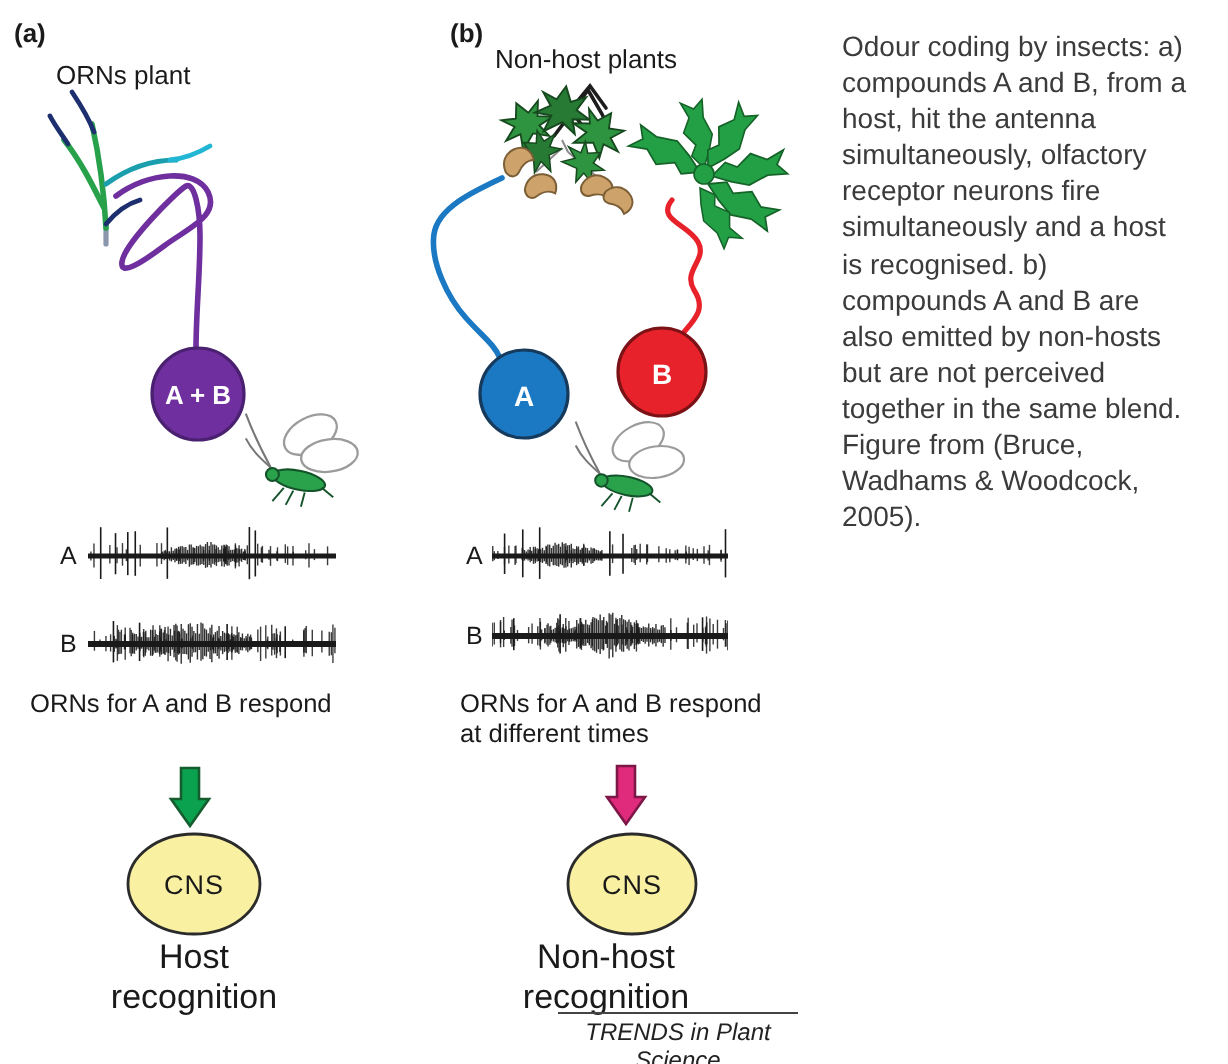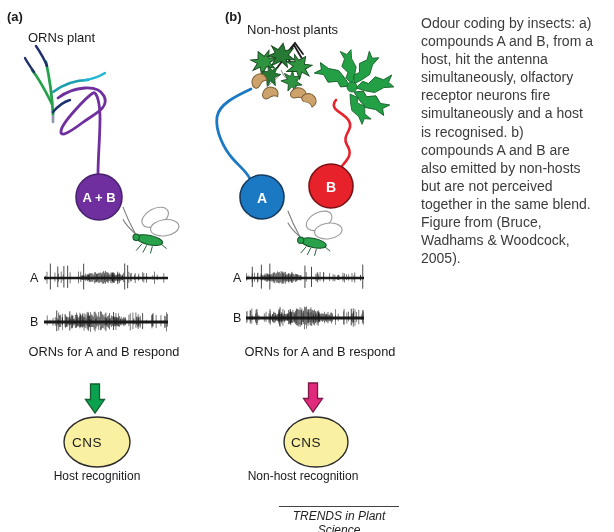--- a/index.html
+++ b/index.html
@@ -1,27 +1,27 @@
 <!DOCTYPE html>
 <html style="--blend-purple: #6f2f9e; --compound-a-blue: #1b79c4; --compound-b-red: #e8222b; --host-arrow-green: #0aa14f; --nonhost-arrow-pink: #e02a7b; --cns-yellow: #f9f0a2; --insect-green: #29a24b; --trace-ink: #1a1a1a;"><head>
 <meta charset="utf-8">
 <style>
   html,body{margin:0;padding:0;background:#fff;}
   .canvas{position:relative;width:614px;height:532px;background:#ffffff;
           font-family:"Liberation Sans",sans-serif;color:#1a1a1a;overflow:hidden;}
   .abs{position:absolute;}
   .panel-label{font-weight:bold;font-size:13px;}
   .plant-label{font-size:13px;}
-  .center{text-align:left;}
+  .center{text-align:center;}
   .circle-text{color:#ffffff;font-weight:bold;text-align:center;font-size:13px;}
   .circle-text.big{font-size:14px;}
   .trace-label{font-size:12.5px;}
-  .orn{font-size:12.8px;line-height:14.8px;text-align:center;}
-  .cns-text{font-size:13.5px;letter-spacing:0.5px;}
-  .recog{font-size:12px;text-align:center;}
+  .orn{font-size:12.8px;line-height:14.8px;}
+  .cns-text{font-size:13.5px;text-align:center;letter-spacing:0.5px;}
+  .recog{font-size:17px;text-align:center;}
   .caption{font-size:14px;line-height:18.1px;color:#3b3b3b;}
   .cap-line{white-space:nowrap;}
   .trends{font-size:12px;font-style:italic;color:#222;text-align:center;
           border-top:1.2px solid #444;padding-top:2px;}
   
   .art{position:absolute;left:0;top:0;}
   .plume{fill:none;stroke-width:2.8;stroke-linecap:round;}
   .plume-purple{stroke:var(--blend-purple,#6f2f9e);}
   .plume-blue{stroke:var(--compound-a-blue,#1b79c4);}
   .plume-red{stroke:var(--compound-b-red,#e8222b);stroke-width:2.6;}
@@ -632,20 +632,21 @@
   <div class="abs recog" style="left:45px;top:469px;width:104px">Host recognition</div>
 
   <div class="abs panel-label" style="left:225px;top:9px">(b)</div>
   <div class="abs plant-label center" style="left:247px;top:22px;width:92px">Non-host plants</div>
   <div class="abs circle-text big" style="left:242px;top:190px;width:40px">A</div>
   <div class="abs circle-text big" style="left:311px;top:179px;width:40px">B</div>
   <div class="abs trace-label" style="left:233px;top:271px">A</div>
   <div class="abs trace-label" style="left:233px;top:311px">B</div>
   <div class="abs orn" style="left:230px;top:345px;width:180px">
     <div>ORNs for A and B respond</div>
+    <div>at different times</div>
   </div>
   <div class="abs cns-text" style="left:291px;top:435px;width:50px">CNS</div>
   <div class="abs recog" style="left:238px;top:469px;width:130px">Non-host recognition</div>
 
   <div class="abs trends" style="left:279px;top:506px;width:120px">TRENDS in Plant Science</div>
 
   <div class="abs caption" style="left:421px;top:14px;width:195px">
       <div class="cap-line">Odour coding by insects: a)</div>
       <div class="cap-line">compounds A and B, from a</div>
       <div class="cap-line">host, hit the antenna</div>

